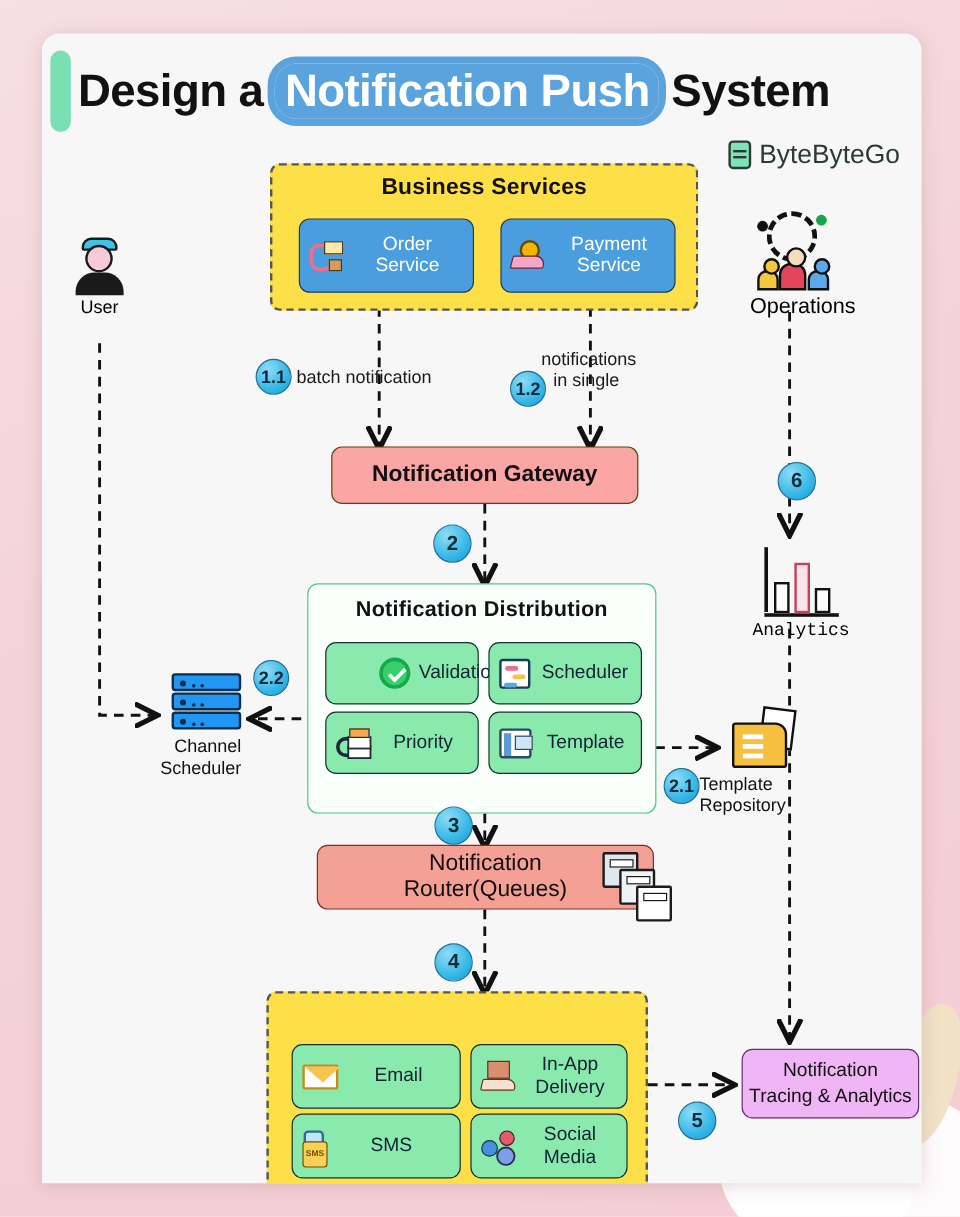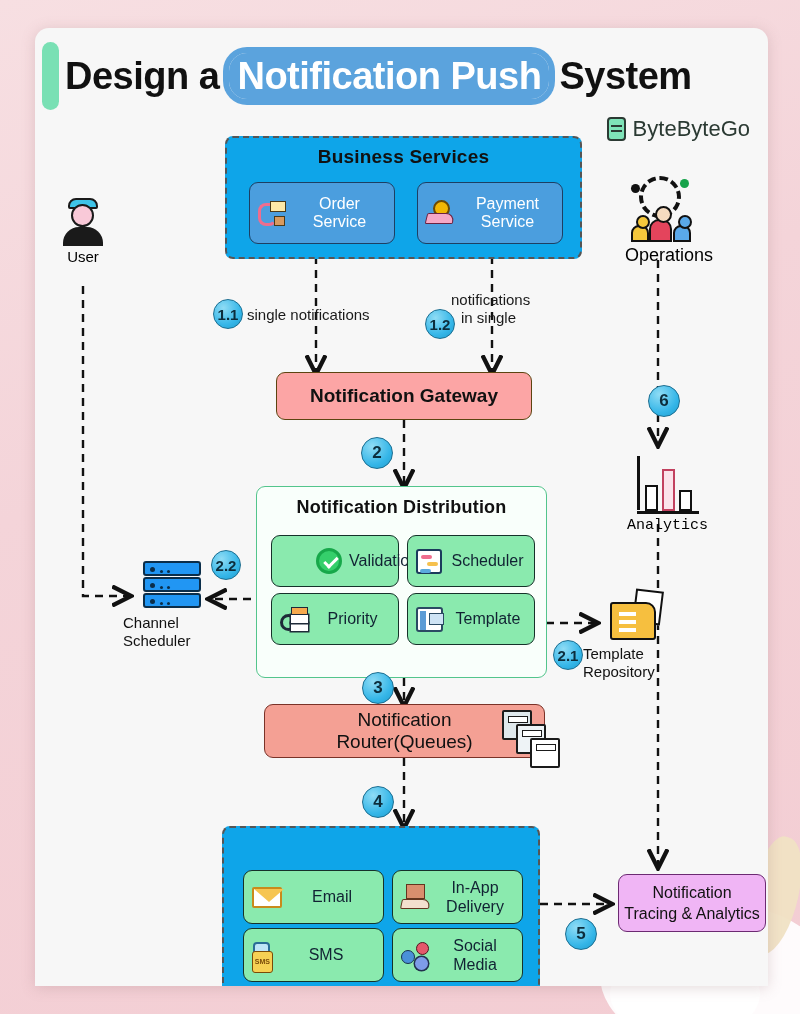--- a/index.html
+++ b/index.html
@@ -72,21 +72,21 @@
     width: 11px; height: 2px; background: #2b3a33;
     box-shadow: 0 5px 0 #2b3a33;
   }
 
   
   .node { position: absolute; }
 
   .dashgroup {
     border: 2px dashed #555;
     border-radius: 8px;
-    background: #0ea5e9;
+    background: #fde047;
   }
   .group-title {
     text-align: center; font-size: 19px; font-weight: 700;
     color: #111; padding-top: 8px; letter-spacing: .2px;
   }
   .chip {
     position: absolute;
     border-radius: 9px;
     display: flex; align-items: center; gap: 7px;
     padding: 0 8px;
@@ -128,21 +128,21 @@
   }
   .step.s1 { width: 30px; height: 30px; font-size: 15px; }
   .step.s2 { width: 32px; height: 32px; font-size: 17px; }
 
   .note {
     position: absolute; font-size: 15px; color: #1a1a1a;
     line-height: 18px;
   }
   .caption {
     position: absolute; font-size: 15px; color: #111;
-    text-align: left; line-height: 18px;
+    text-align: right; line-height: 18px;
   }
 
   
   svg.wires {
     position: absolute; left: 0; top: 0;
     width: 733px; height: 958px;
     pointer-events: none;
   }
 
   
@@ -458,21 +458,21 @@
         </span>
       <span class="lbl">Order Service</span>
     </div>
     <div class="chip blue" style="left:190px; top:44px; width:146px; height:62px;">
       <span class="ico ico-pay"></span>
       <span class="lbl">Payment Service</span>
     </div>
   </div>
 
   <div class="step s1" style="left:178px; top:271px;">1.1</div>
-  <div class="note" style="left:212px; top:278px; width:160px;">single notifications</div>
+  <div class="note" style="left:212px; top:278px; width:160px;">batch notification</div>
 
   <div class="step s1" style="left:390px; top:281px;">1.2</div>
   <div class="note" style="left:416px; top:263px; width:110px;">
     <span>notifications</span><br>
     <span style="margin-left:10px;display:inline-block">in single</span>
   </div>
 
   <div class="box amber" style="left:241px; top:344px; width:256px; height:48px;">
     <span>Notification Gateway</span>
   </div>

